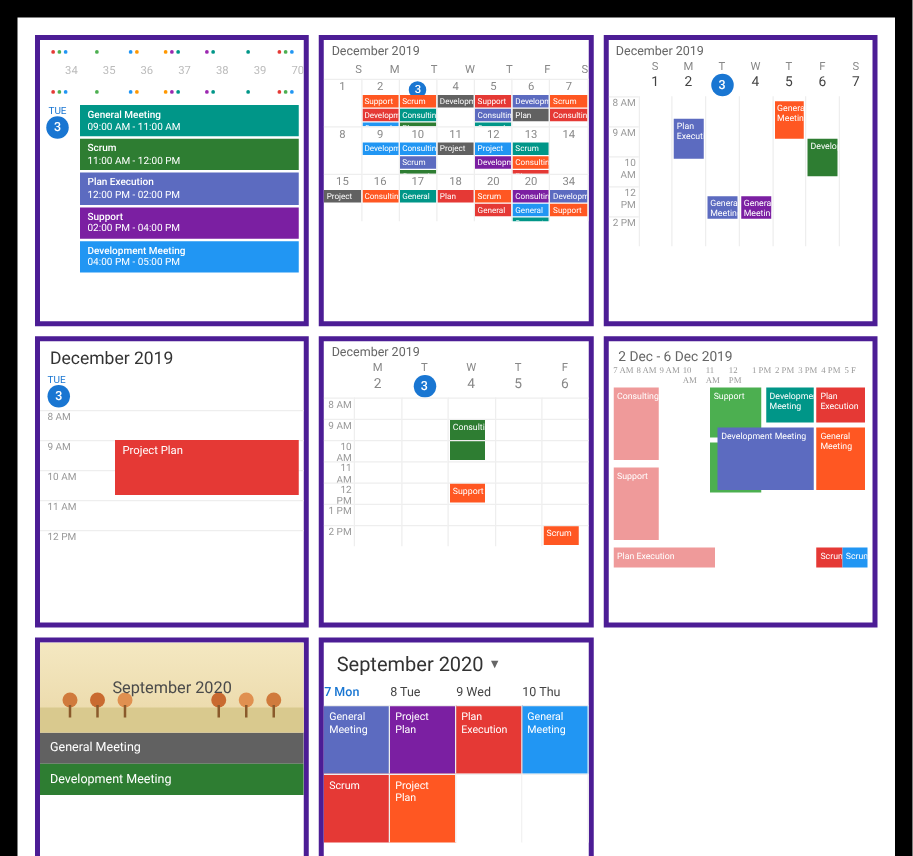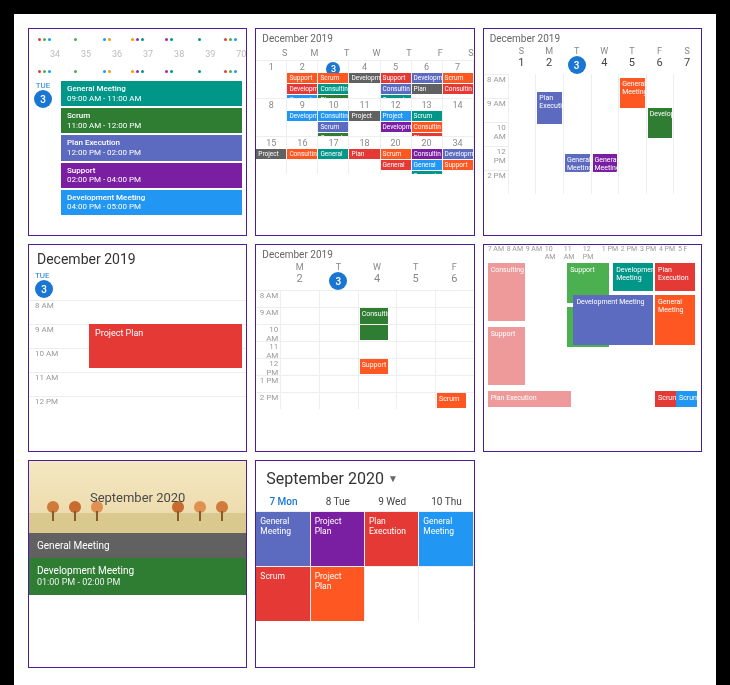--- a/index.html
+++ b/index.html
@@ -10,23 +10,23 @@
     width: 730px;
   }
   .grid {
     display: grid;
     grid-template-columns: repeat(3, 1fr);
     gap: 8px;
     background: #fff;
     padding: 14px 14px 20px;
   }
   .card {
-    border: 1px solid #4c1d95;
+    border: 4px solid #4c1d95;
     background: #fff;
-    height: 208px;
+    height: 233px;
     overflow: hidden;
     font-size: 9px;
     color: #555;
     position: relative;
   }
   .title { font-size: 14px; color: #333; padding: 6px 8px 2px; }
   .small-title { font-size: 10px; color: #666; padding: 4px 6px 2px; }
 
   
   .dow { display: grid; grid-template-columns: repeat(7, 1fr); text-align: right; font-size: 9px; color: #888; }
@@ -71,39 +71,39 @@
   .p5 .dow5b { display:grid; grid-template-columns: 24px repeat(5,1fr); text-align:center; font-size:9px; color:#888; }
   .p5 .dow5b .num { font-size:11px; }
   .p5 .gridb { display:grid; grid-template-columns:24px repeat(5,1fr); grid-auto-rows:17px; }
   .p5 .hl { font-size:8px; color:#999; text-align:right; padding-right:2px; border-top:1px solid #eee; }
   .p5 .gc { border-left:1px solid #eee; border-top:1px solid #eee; position:relative; }
   .p5 .blk { position:absolute; left:1px; right:8px; color:#fff; font-size:7px; padding:2px; }
 
   
   .p6 .t { font-size:11px; color:#666; padding:6px 8px 0; }
   .p6 .sub { color:#1976d2; font-size:12px; padding:0 8px 4px; }
-  .p6 .ruler { display:grid; grid-template-columns: repeat(11, 1fr); font-size:7px; color:#999; padding:0 4px; }
+  .p6 .ruler { display:grid; grid-template-columns: repeat(11, 1fr); font-size:7px; color:#999; padding:0 4px;font-family:Liberation Serif, serif; }
   .p6 .area { position:relative; height:150px; margin:2px 4px; }
   .p6 .blk { position:absolute; color:#fff; font-size:7px; padding:3px; overflow:hidden; }
 
   
   .p7 .hero { height:72px; position:relative; display:flex; align-items:center; justify-content:center; }
   .p7 .sky { position:absolute; inset:0; background: linear-gradient(#f4e8c1, #ead7a7); }
   .p7 .ground { position:absolute; left:0; right:0; bottom:0; height:20px; background:#d9c98e; }
   .p7 .tree { position:absolute; bottom:12px; }
   .p7 .tree .trunk { width:2px; height:10px; background:#8a5a2b; margin:0 auto; }
   .p7 .tree .crown { width:12px; height:12px; border-radius:50%; background:#d07a3c; margin-bottom:-2px; }
   .p7 .htitle { position:relative; color:#4a4a4a; font-size:13px; }
   .p7 .list .evt { color:#fff; padding:6px 8px; font-size:10px; line-height:1.3; }
   .p7 .list .evt .t2 { font-size:9px; opacity:.9; }
 
   
   .p8 .t8 { font-size:16px; color:#333; padding:8px 10px 4px; display:flex; align-items:center; gap:4px; }
   .p8 .caret { font-size:10px; color:#666; }
-  .p8 .days { display:grid; grid-template-columns: repeat(4,1fr); text-align:center; font-size:10px; color:#444; padding:4px 0; }
+  .p8 .days { display:grid; grid-template-columns: repeat(4,1fr); text-align:left; font-size:10px; color:#444; padding:4px 0; }
   .p8 .days .sel { color:#1976d2; font-weight:500; }
   .p8 .grid4 { display:grid; grid-template-columns: repeat(4,1fr); grid-auto-rows:55px; }
   .p8 .cell { border-top:1px solid #eee; border-right:1px solid #eee; color:#fff; font-size:8.5px; padding:4px; line-height:1.2; }
 
   
   .c-green { background:#009688; }
   .c-scrum { background:#e53935; }
   .c-blue  { background:#2196f3; }
   .c-indigo{ background:#5c6bc0; }
   .c-purple{ background:#7b1fa2; }
@@ -479,20 +479,21 @@
         <div class="gc"></div>
         <div class="gc"></div>
         <div class="gc"></div>
         <div class="gc">
           <div class="blk c-orange" style="top: 0px; height: 15px;">Scrum</div>
         </div>
       </div>
   </div>
 
   <div class="card p6">
+    <div class="t">2 Dec - 6 Dec 2019</div>
     <div class="ruler" id="p6-ruler">
         <div>7 AM</div>
         <div>8 AM</div>
         <div>9 AM</div>
         <div>10 AM</div>
         <div>11 AM</div>
         <div>12 PM</div>
         <div>1 PM</div>
         <div>2 PM</div>
         <div>3 PM</div>
@@ -543,21 +544,20 @@
           <div class="trunk"></div>
         </div>
       <div class="htitle">September 2020</div>
     </div>
     <div class="list" id="p7-list">
         <div class="evt c-grey">
           <div>General Meeting</div>
         </div>
         <div class="evt c-dgreen">
           <div>Development Meeting</div>
-          <div class="t2">01:00 PM - 02:00 PM</div>
         </div>
       </div>
   </div>
 
   <div class="card p8">
     <div class="t8">
       <span>September 2020</span>
       <span class="caret">▼</span>
     </div>
     <div class="days" id="p8-days">

